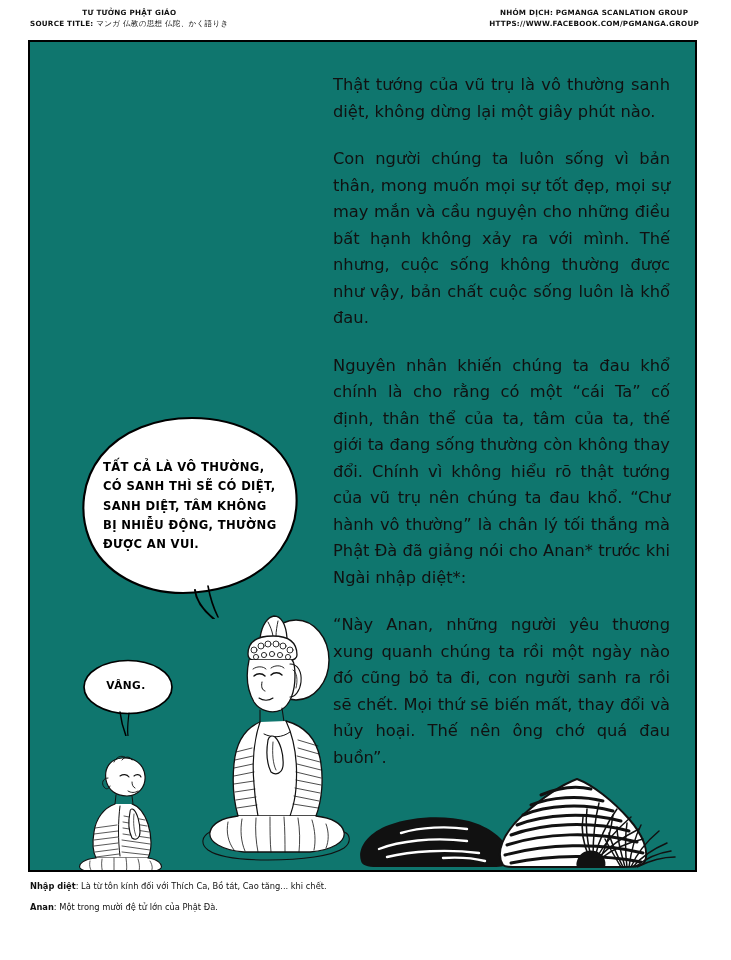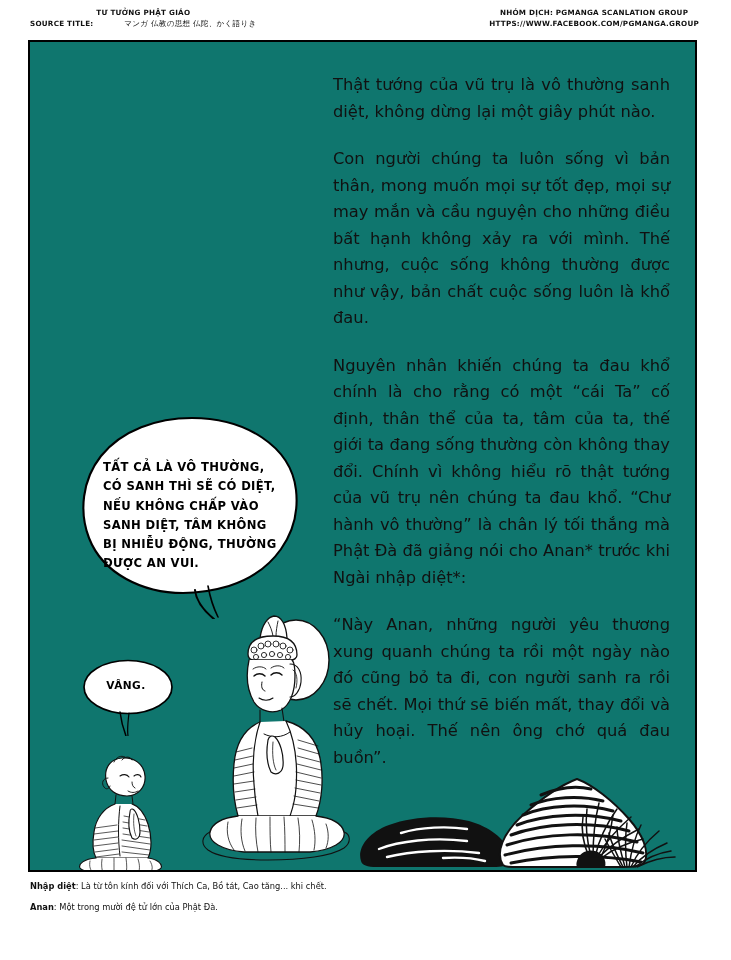--- a/index.html
+++ b/index.html
@@ -41,21 +41,20 @@
     font-weight: bold;
     letter-spacing: 0.25px;
     line-height: 11px;
     white-space: nowrap;
     color: #111;
   }
   .hdr-line .label { font-weight: bold; }
   .hdr-jp {
     font-weight: normal;
     font-size: 7.6px;
-    margin-left: 28px;
   }
 
   
   #panel {
     position: absolute;
     left: 28px;
     top: 40px;
     width: 669px;
     height: 832px;
     border: 2.5px solid #000000;
@@ -180,21 +179,20 @@
                C 135 177, 120 179, 106 179
                C 66 179, 26 160, 12 124
                C 2 98, 5 66, 24 42
                C 45 16, 80 4, 115 4 Z" fill="#ffffff" stroke="#000000" stroke-width="2.1" stroke-linejoin="round"></path>
       <path d="M118 176 C 119 186, 126 196, 137 205" fill="none" stroke="#000000" stroke-width="2.1" stroke-linecap="round"></path>
       <path d="M131 172 C 133 183, 136 193, 141 203" fill="none" stroke="#000000" stroke-width="1.6" stroke-linecap="round"></path>
     </svg>
     <div class="btext">
       <div>TẤT CẢ LÀ VÔ THƯỜNG,</div>
       <div>CÓ SANH THÌ SẼ CÓ DIỆT,</div>
-      <div>NẾU KHÔNG CHẤP VÀO</div>
       <div>SANH DIỆT, TÂM KHÔNG</div>
       <div>BỊ NHIỄU ĐỘNG, THƯỜNG</div>
       <div>ĐƯỢC AN VUI.</div>
     </div>
   </div>
 
   <div id="balloon-small">
     <svg width="106" height="82" viewBox="0 0 106 82">
       <ellipse cx="52" cy="33" rx="44" ry="26.5" fill="#ffffff" stroke="#000000" stroke-width="1.7"></ellipse>
       <path d="M44 58 C 45 66, 47 74, 50 82" fill="none" stroke="#000000" stroke-width="1.5" stroke-linecap="round"></path>

